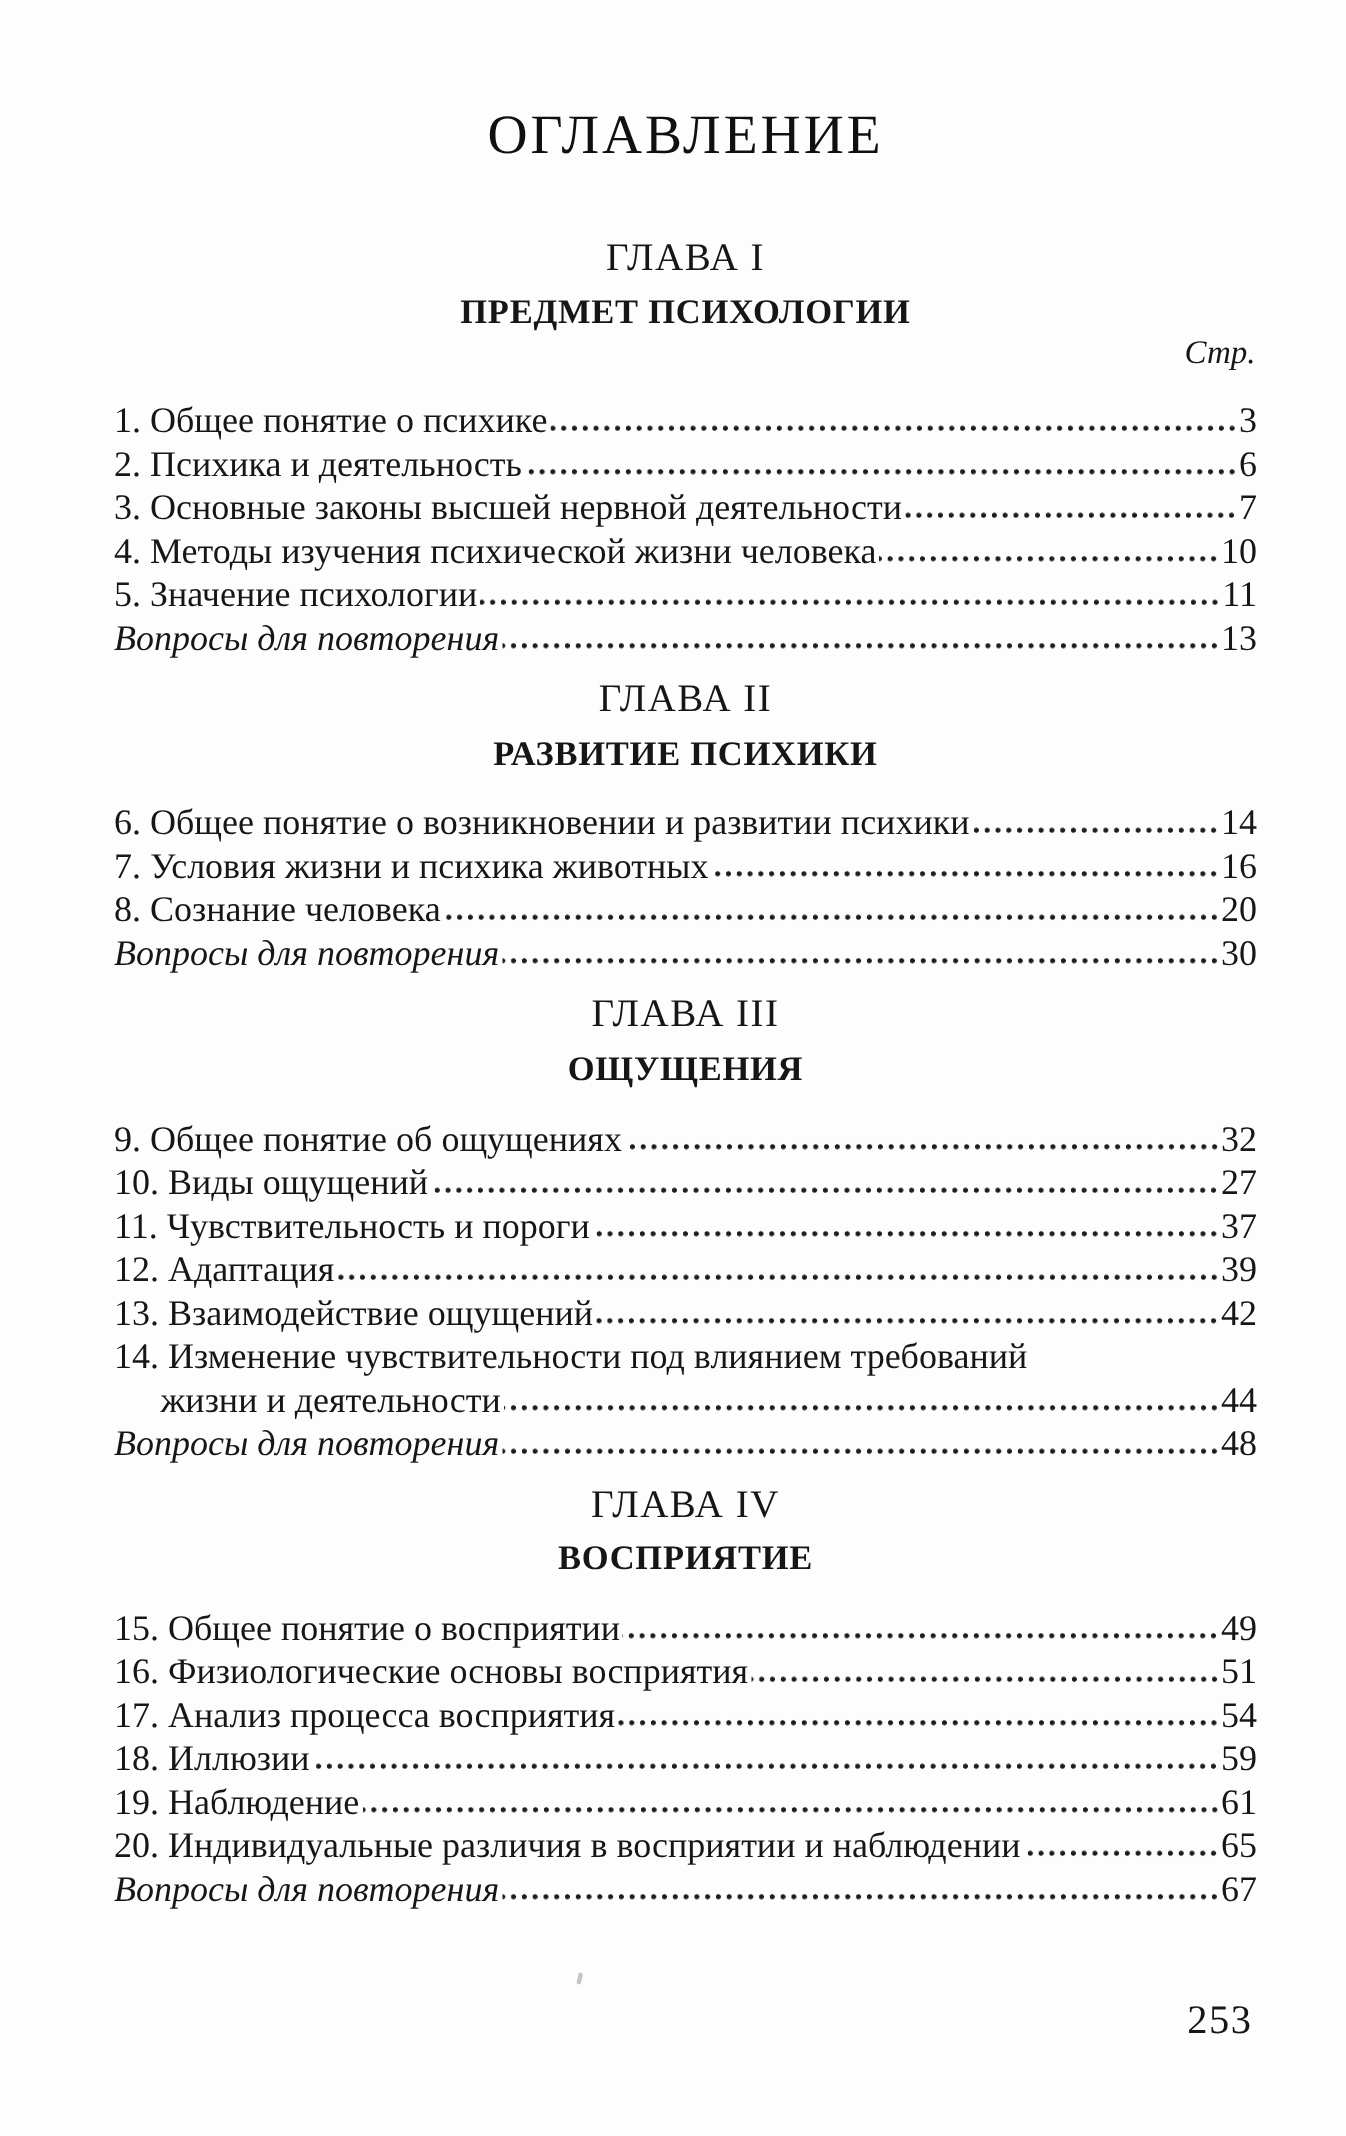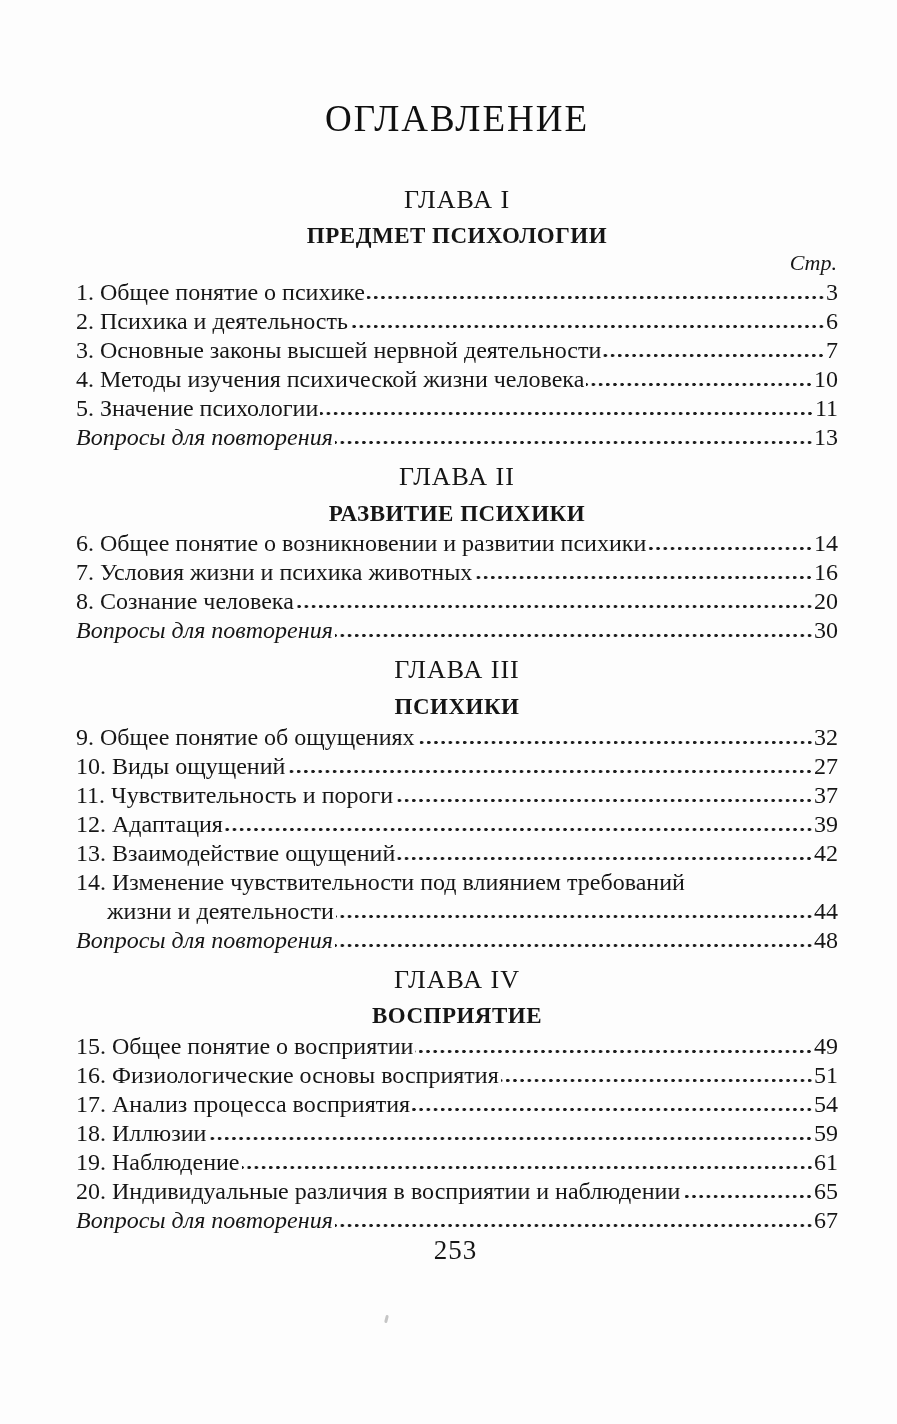--- a/index.html
+++ b/index.html
@@ -10,21 +10,21 @@
   .page {
     position: relative;
     width: 897px;
     height: 1424px;
     background: #fdfdfd;
     overflow: hidden;
     color: #161616;
     font-family: "Liberation Serif", "DejaVu Serif", serif;
   }
   .content {
-    padding: 98px 59px 0 76px; 
+    padding: 70px 59px 0 76px; 
   }
   .toc-title {
     text-align: center;
     font-size: 37px;
     letter-spacing: 2px;
     line-height: 1.15;
     color: #101010;
   }
   .chapter { margin-top: 10px; }
   .chapter.first { margin-top: 44px; }
@@ -42,21 +42,21 @@
     margin-top: 9px;
     line-height: 1.15;
   }
   .str-label {
     text-align: right;
     font-style: italic;
     font-size: 22px;
     margin-top: 0;
     padding-right: 1px;
   }
-  .entries { margin-top: 2px; }
+  .entries { margin-top: 19px; }
   .chapter:not(.first) .entries { }
   .entry {
     display: flex;
     align-items: baseline;
     font-size: 24px;
     line-height: 29px;
   }
   .entry .label { white-space: nowrap; }
   .entry.italic .label { font-style: italic; text-align: center; }
   .entry .cont { padding-left: 31px; }
@@ -65,22 +65,23 @@
     min-width: 0;
     height: 5px;
     margin: 0 1px 0 2px;
     background-image: radial-gradient(circle at 3.5px 2.5px, #1c1c1c 1.45px, rgba(0,0,0,0) 1.9px);
     background-size: 7.2px 5px;
     background-repeat: repeat-x;
     background-position: right bottom;
   }
   .pnum { white-space: nowrap; }
   .folio {
-    text-align: center;
+    text-align: right;
     font-size: 27px;
+    margin-top: 56px;
     padding-right: 3px;
     letter-spacing: 1px;
   }
   .speck {
     position: absolute;
     left: 385px;
     top: 1315px;
     width: 3px;
     height: 8px;
     background: #a8a8a8;
@@ -157,21 +158,21 @@
         <div class="entry italic">
           <span class="label">Вопросы для повторения</span>
           <span class="leader"></span>
           <span class="pnum">30</span>
         </div>
       </div>
     </section>
 
     <section class="chapter">
       <div class="chapter-heading">ГЛАВА III</div>
-      <div class="section-title">ПСИХИКИ</div>
+      <div class="section-title">ОЩУЩЕНИЯ</div>
       <div class="entries">
         <div class="entry">
           <span class="label">9. Общее понятие об ощущениях</span>
           <span class="leader"></span>
           <span class="pnum">32</span>
         </div>
         <div class="entry">
           <span class="label">10. Виды ощущений</span>
           <span class="leader"></span>
           <span class="pnum">27</span>

